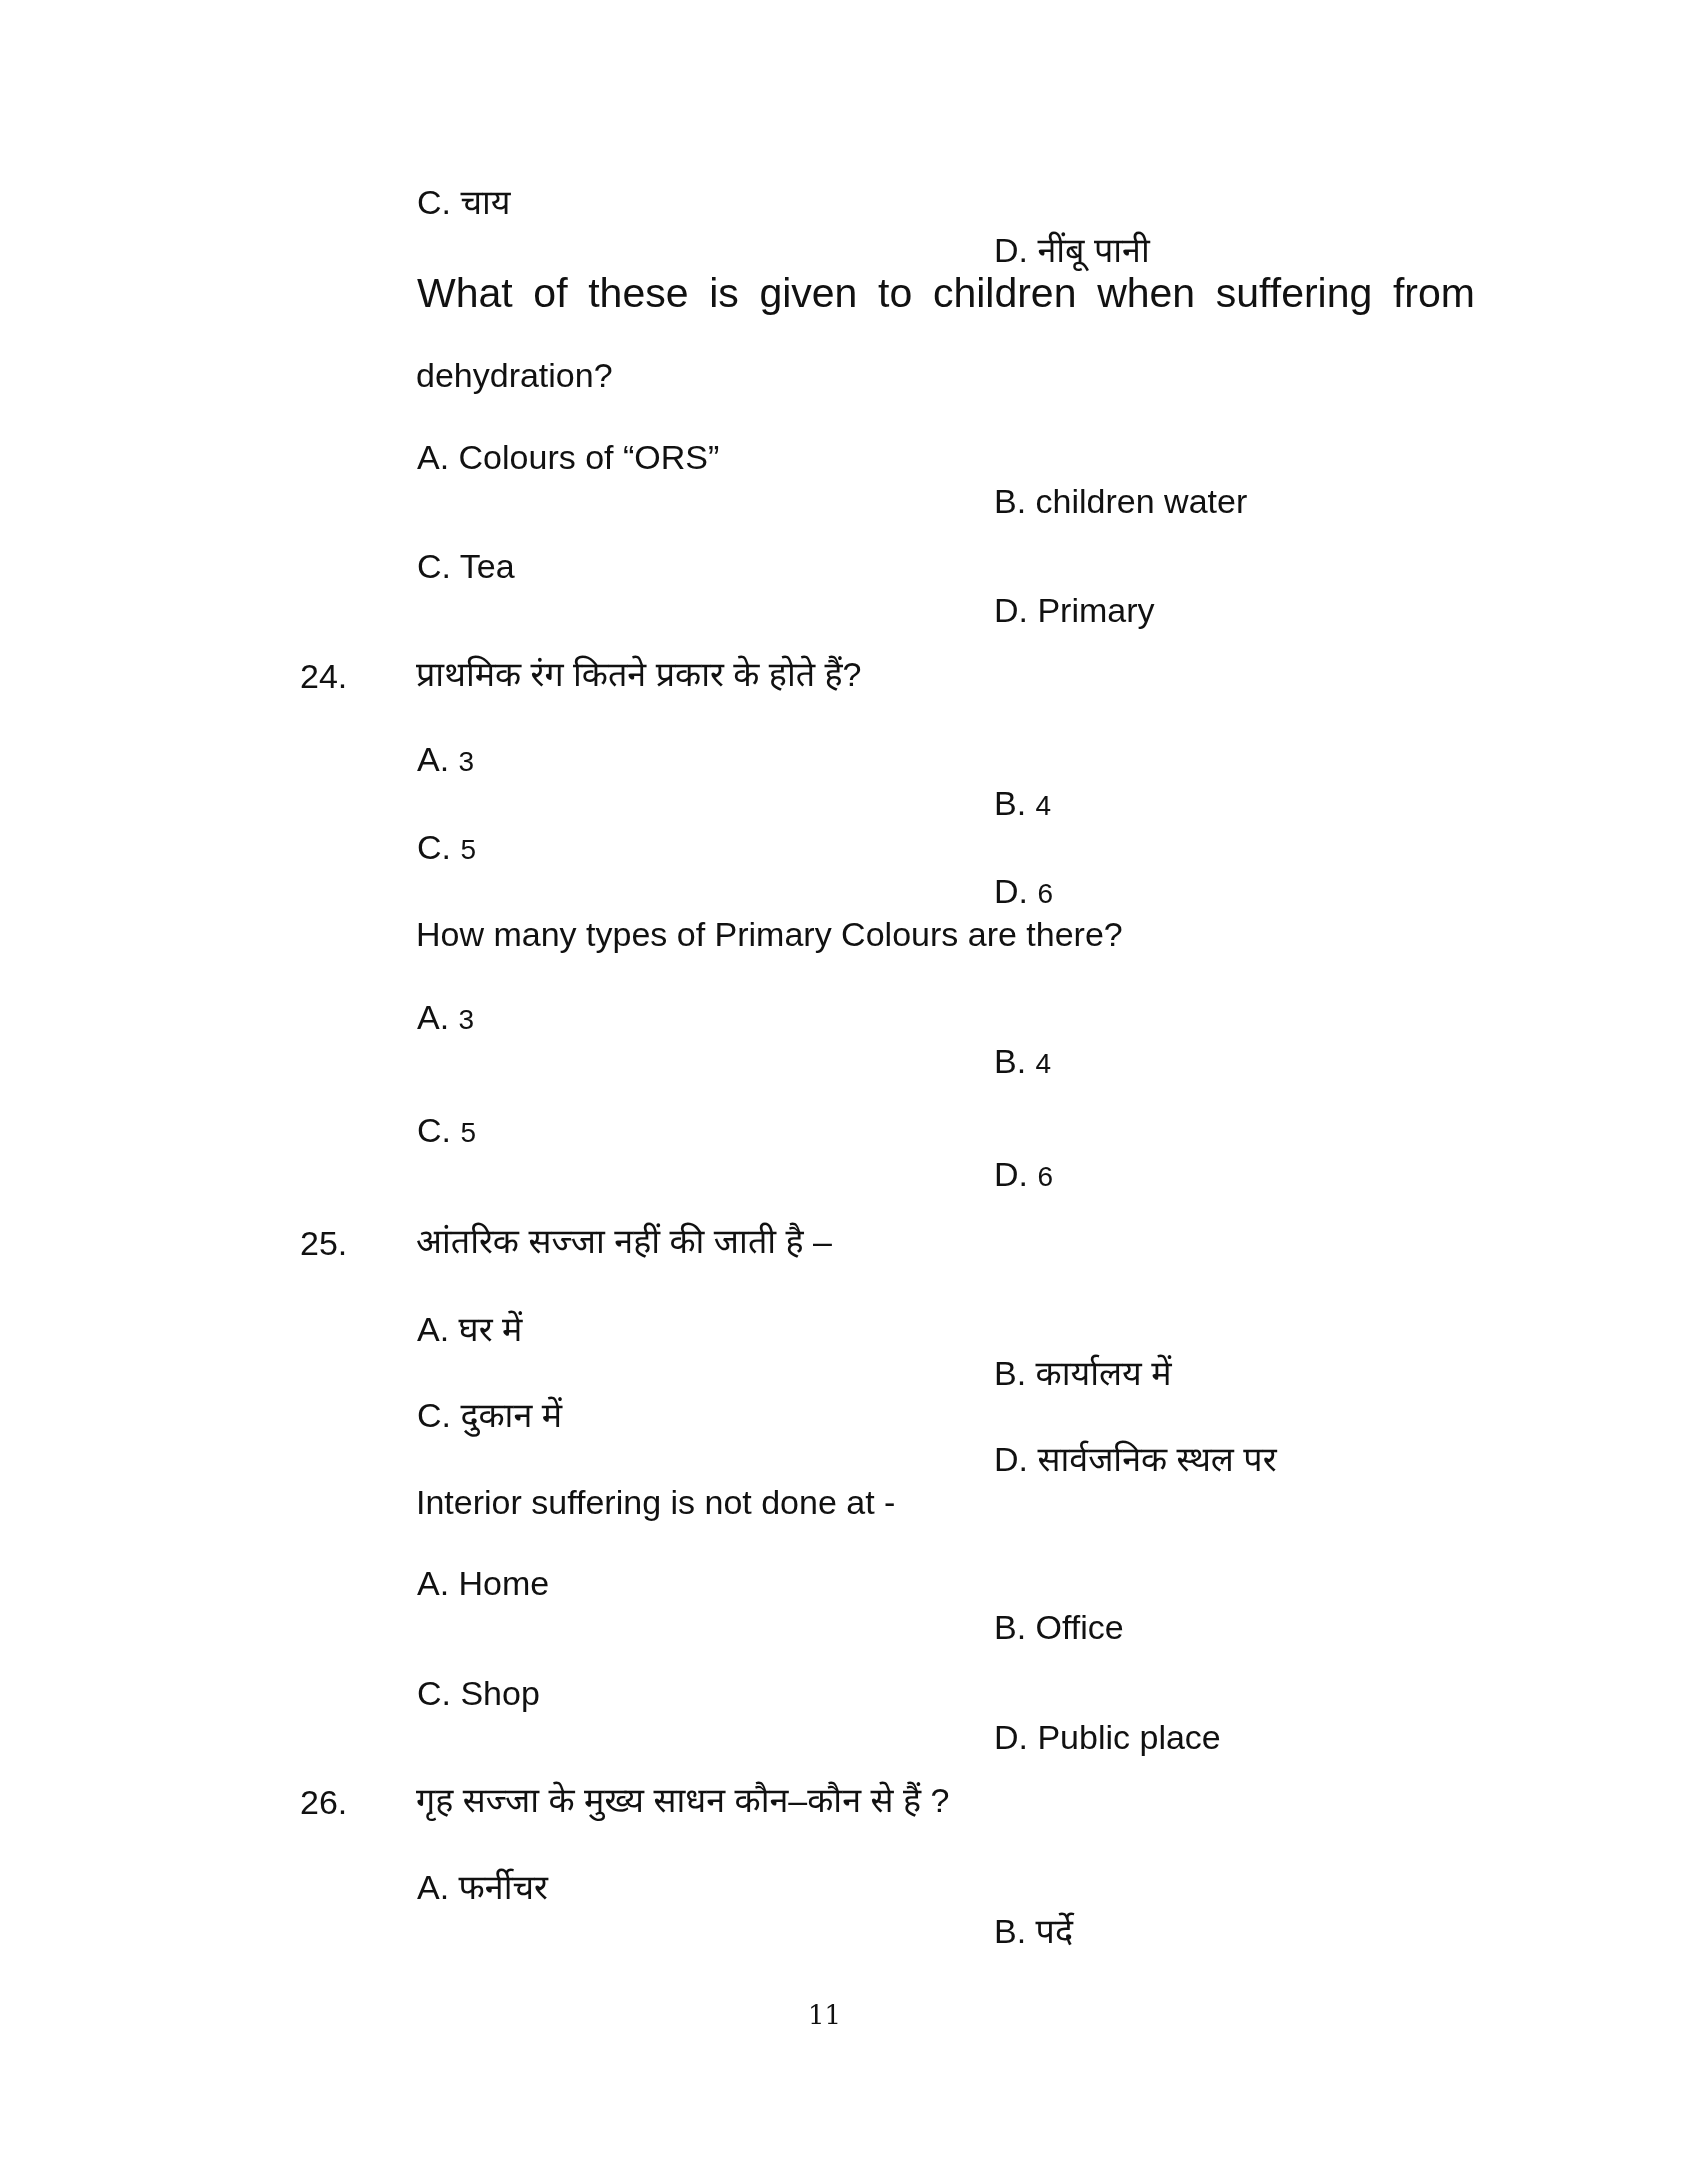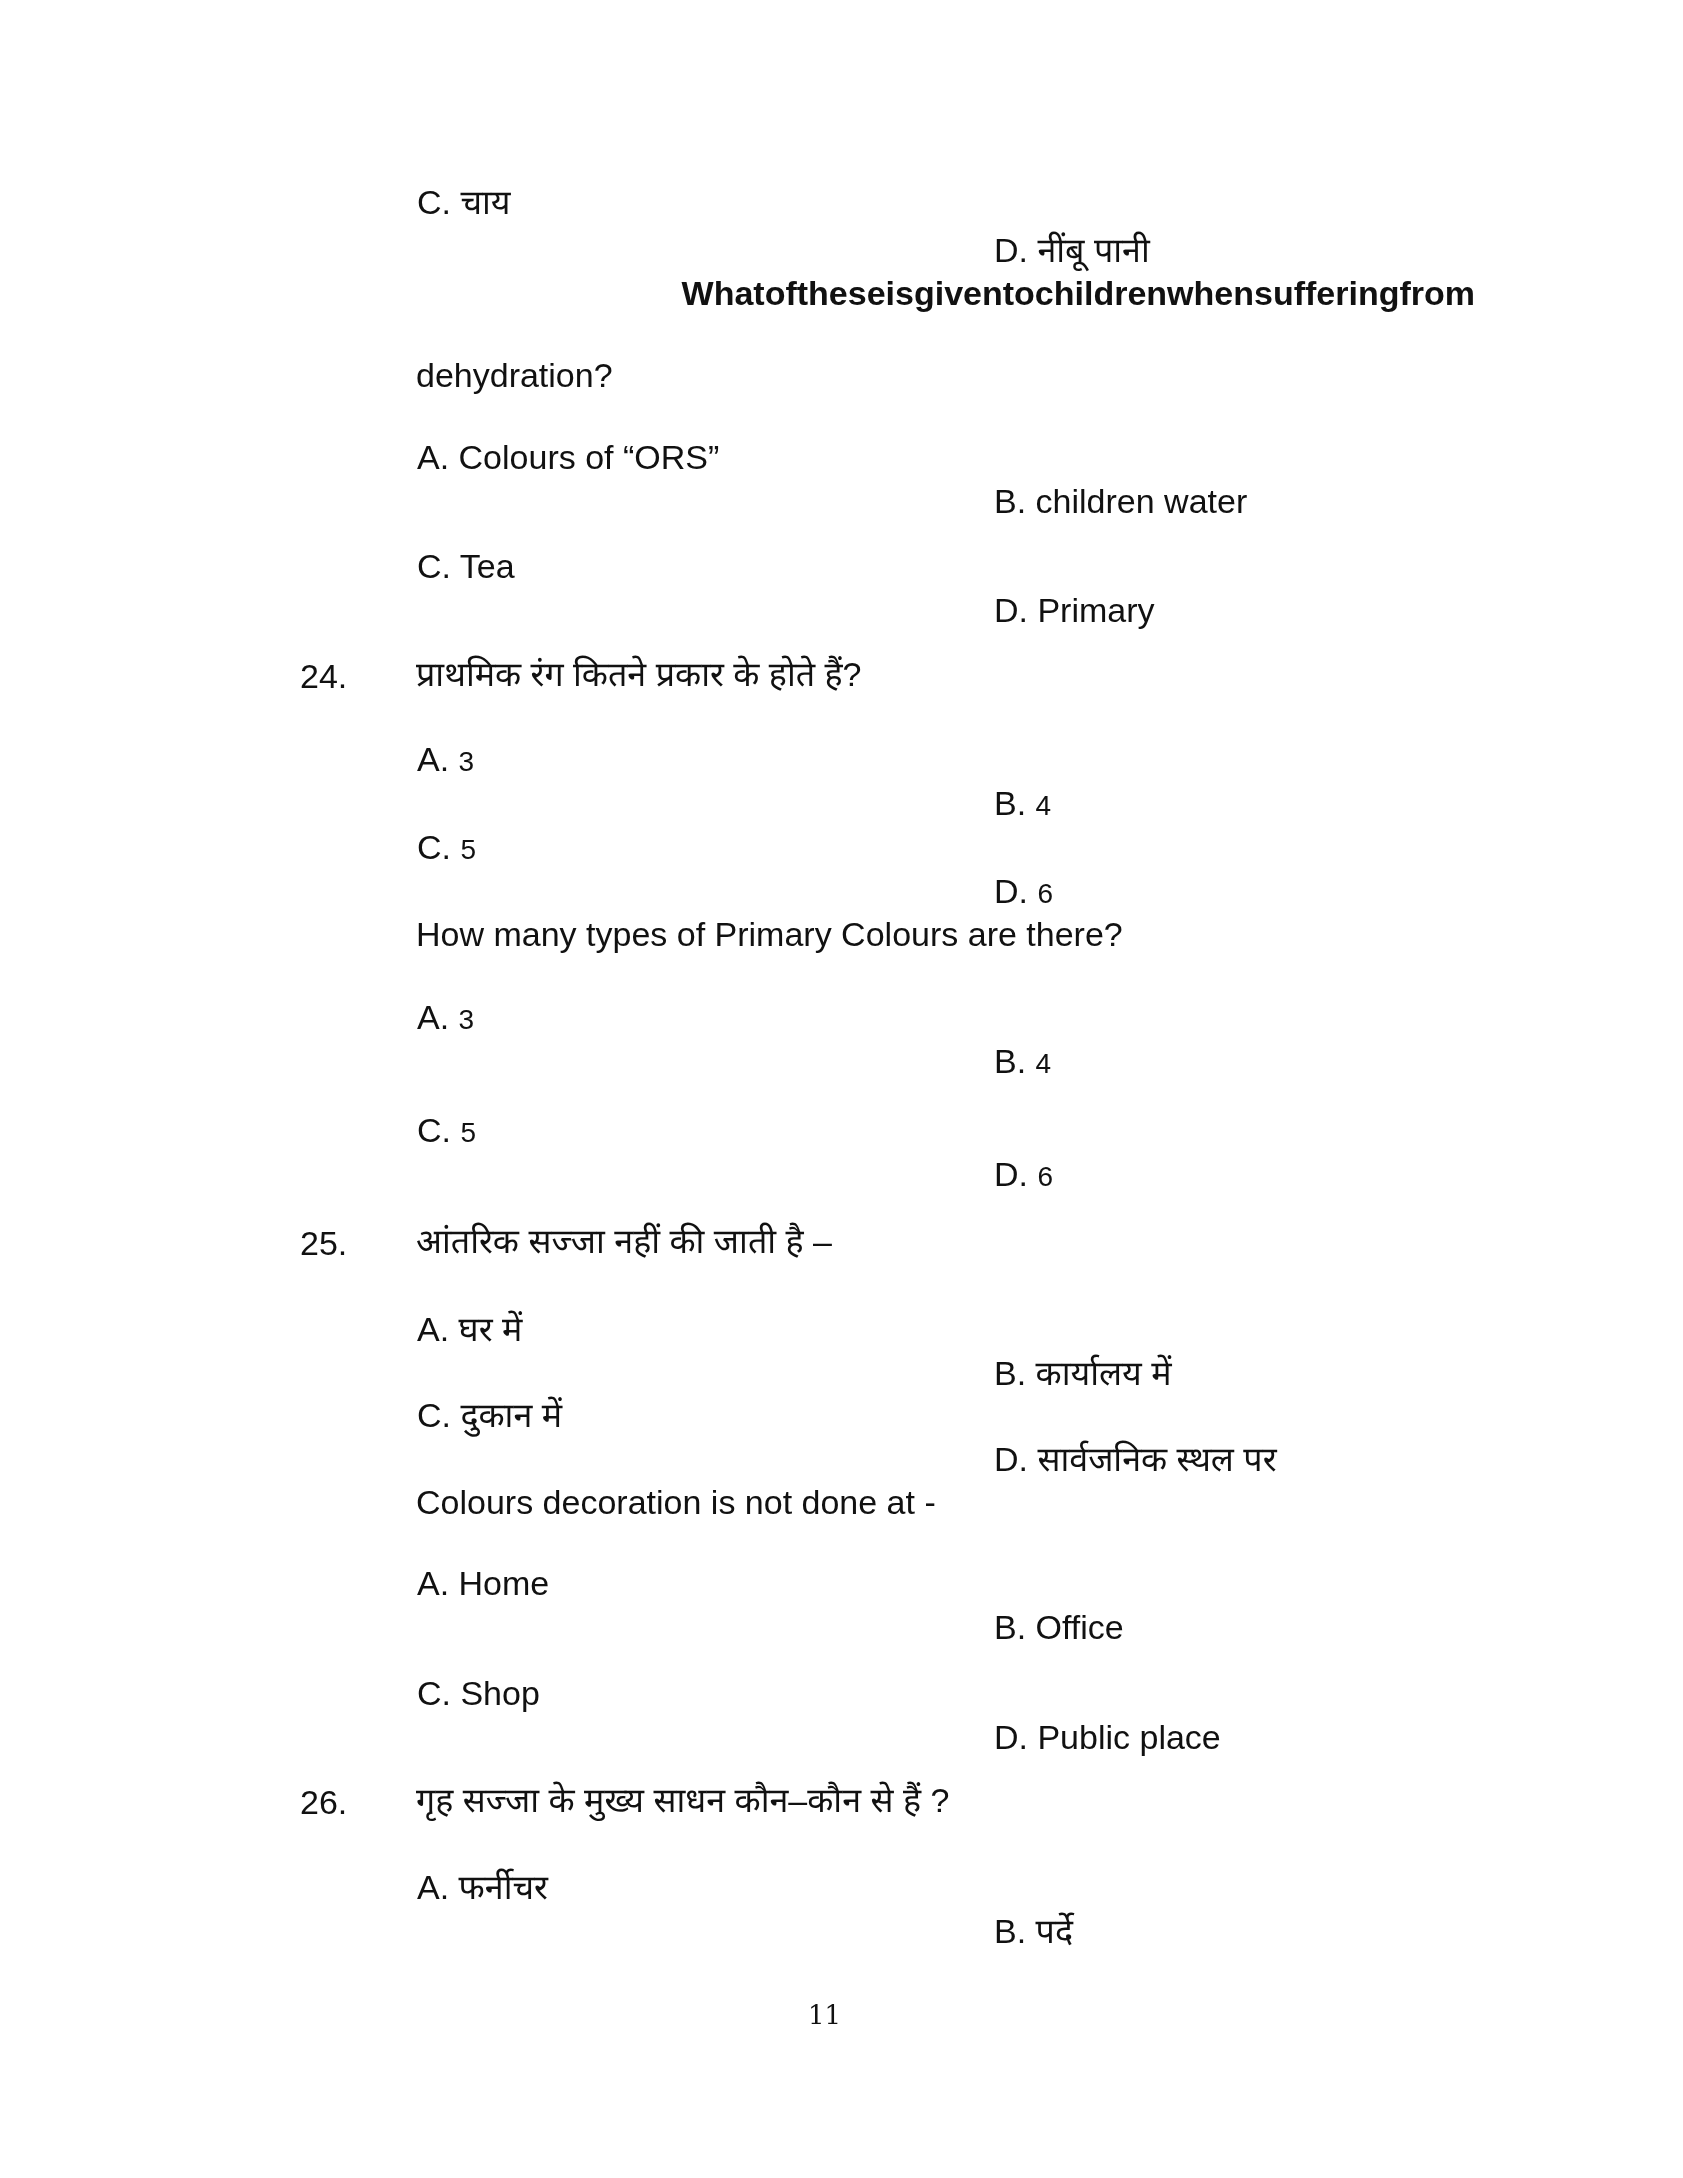--- a/index.html
+++ b/index.html
@@ -3,22 +3,22 @@
 <meta charset="utf-8">
 <style>
   html, body { margin:0; padding:0; background:#fff; }
   body { width:1683px; height:2178px; position:relative; overflow:hidden;
          font-family:"Liberation Sans", "DejaVu Sans", sans-serif; color:#111; }
   .line { position:absolute; white-space:nowrap; font-size:34px; line-height:40px; transform:translateY(-50%); }
   .qnum { position:absolute; left:300px; font-size:34px; line-height:40px; transform:translateY(-50%); }
   .optA { left:417px; }
   .optB { left:994px;margin-top:44px; }
   .text { left:416px; }
-  .just { position:absolute; left:417px; width:1058px; font-size:34px; line-height:40px;
-          transform:translateY(-50%); text-align:justify; text-align-last:justify; white-space:nowrap; display:flex; justify-content:flex-end;font-weight:bold; }
+  .just { position:absolute; left:417px; width:1058px; font-size:41px; line-height:40px;
+          transform:translateY(-50%); text-align:justify; text-align-last:justify; white-space:nowrap; display:flex; justify-content:space-between; }
   .small { font-size:28px; }
   .pagenum { position:absolute; left:0; width:1649px; text-align:center; font-family:"DejaVu Serif", serif; font-size:26px; transform:translateY(-50%); }
 </style>
 </head>
 <body>
 
 <div class="line optA" style="top:202px">C. चाय</div>
 <div class="line optB" style="top:206px">D. नींबू पानी</div>
 
 <div class="just" style="top:293px">
@@ -56,21 +56,21 @@
 <div class="line optB" style="top:1131px"><span>D.</span> <span class="small">6</span></div>
 
 <div class="qnum" style="top:1243px">25.</div>
 <div class="line text" style="top:1241px">आंतरिक सज्जा नहीं की जाती है –</div>
 
 <div class="line optA" style="top:1329px">A. घर में</div>
 <div class="line optB" style="top:1329px">B. कार्यालय में</div>
 <div class="line optA" style="top:1415px">C. दुकान में</div>
 <div class="line optB" style="top:1415px">D. सार्वजनिक स्थल पर</div>
 
-<div class="line text" style="top:1502px">Colours decoration is not done at -</div>
+<div class="line text" style="top:1502px">Interior suffering is not done at -</div>
 
 <div class="line optA" style="top:1583px">A. Home</div>
 <div class="line optB" style="top:1583px">B. Office</div>
 <div class="line optA" style="top:1693px">C. Shop</div>
 <div class="line optB" style="top:1693px">D. Public place</div>
 
 <div class="qnum" style="top:1802px">26.</div>
 <div class="line text" style="top:1800px">गृह सज्जा के मुख्य साधन कौन–कौन से हैं ?</div>
 
 <div class="line optA" style="top:1887px">A. फर्नीचर</div>

